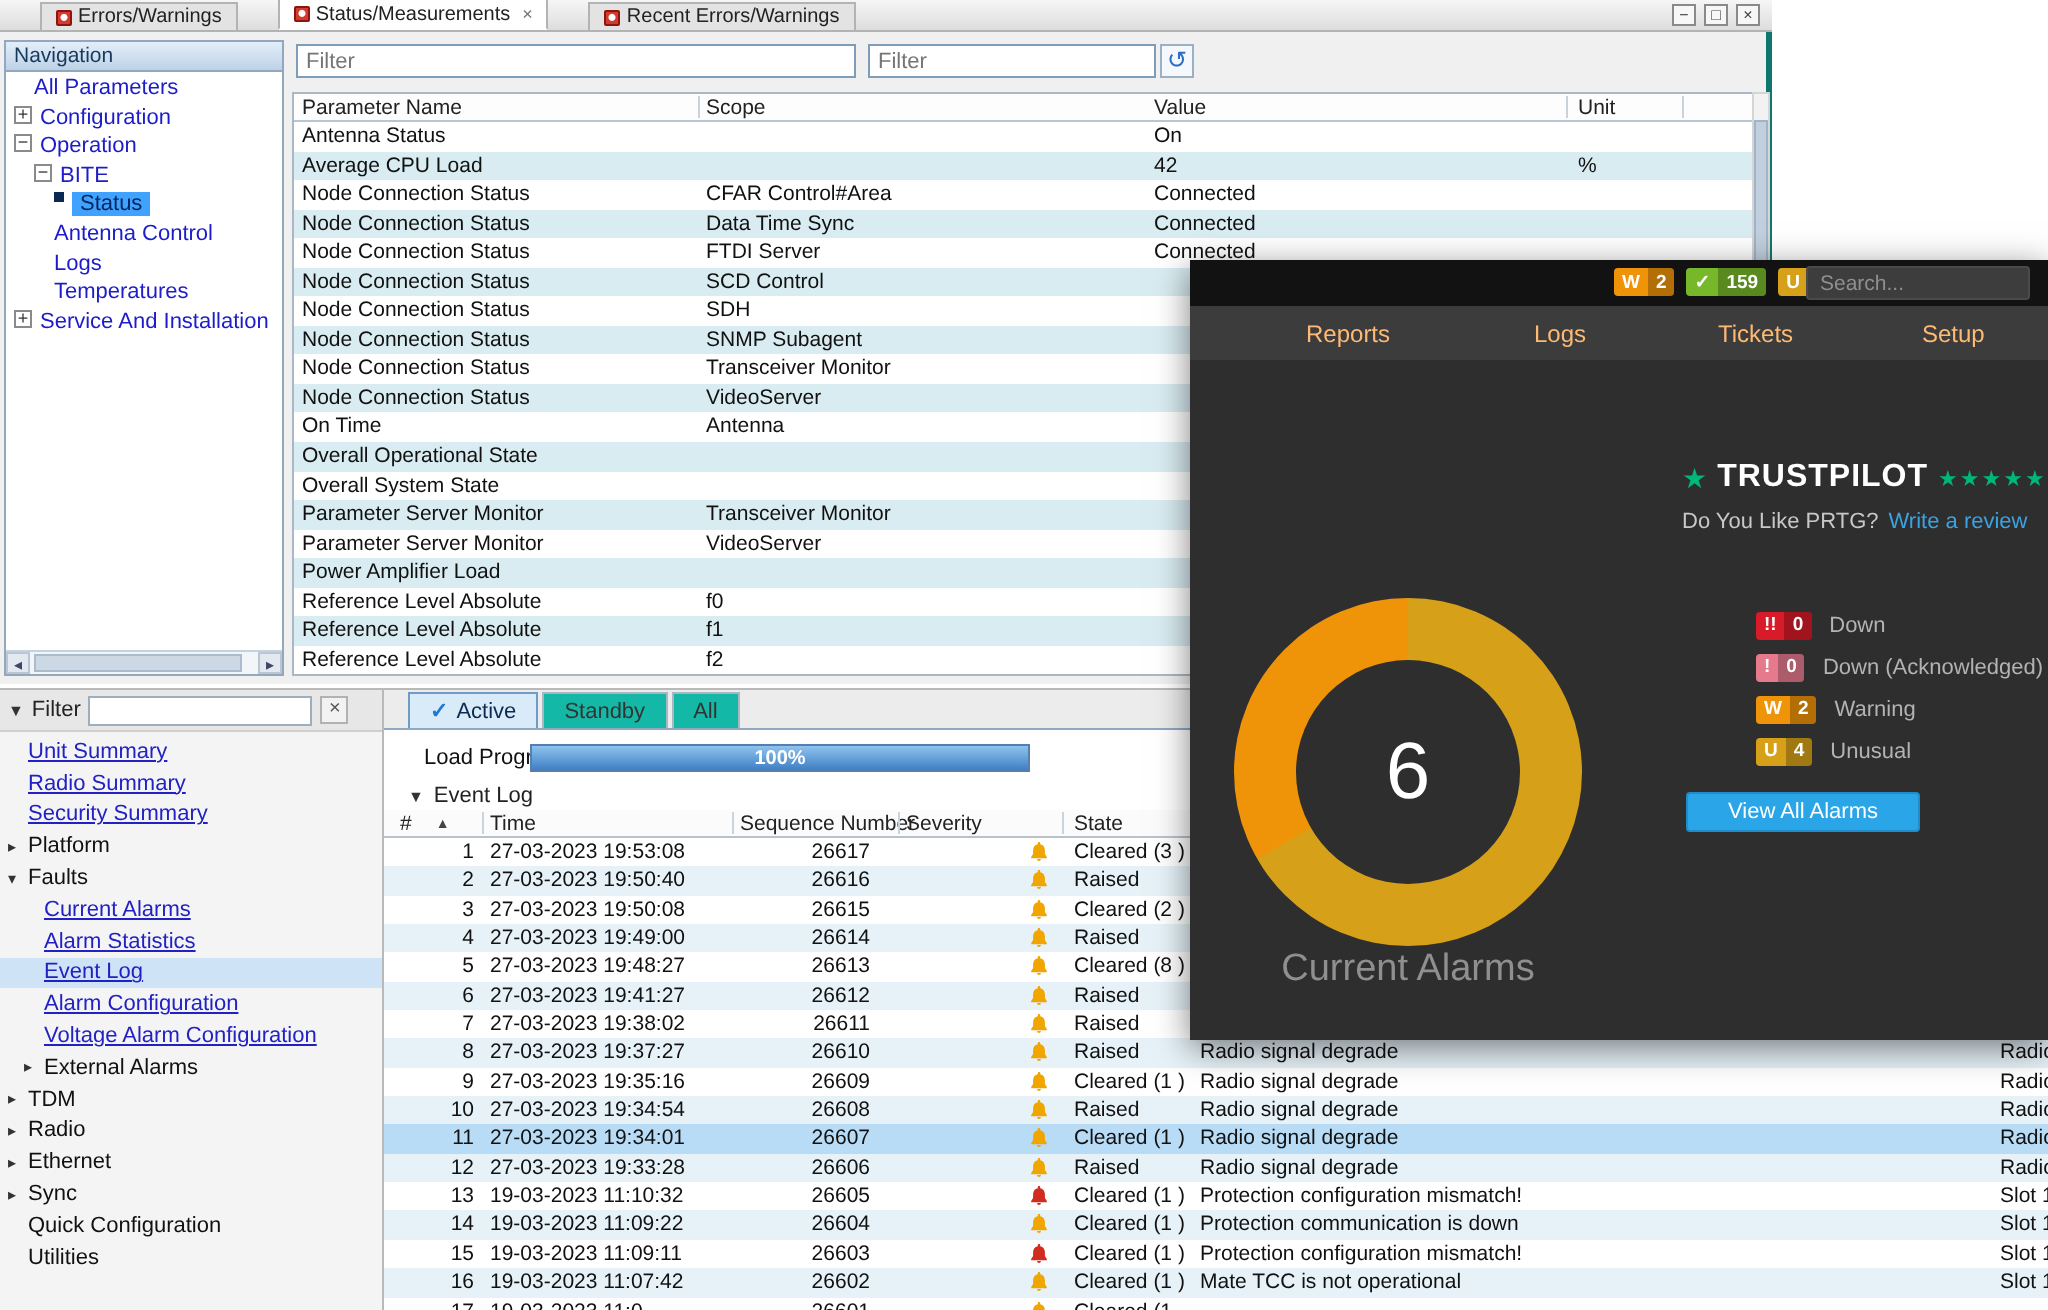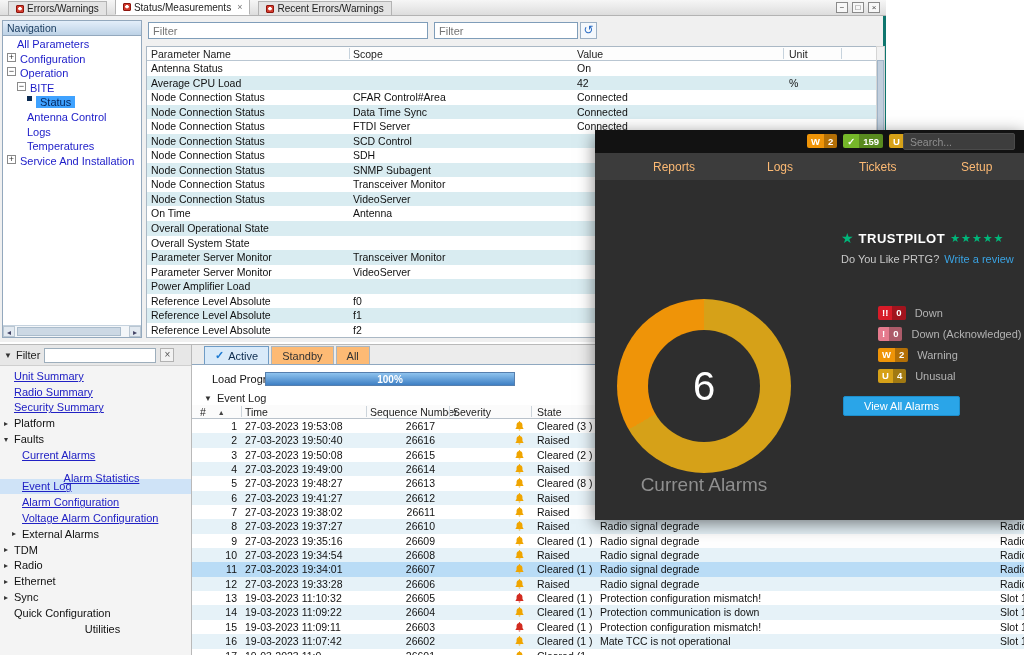--- a/index.html
+++ b/index.html
@@ -6,21 +6,21 @@
   html,body{background:#fff}
   .screen{position:relative;width:1024px;height:655px;background:#fff;overflow:hidden;
           font-family:"Liberation Sans",sans-serif;font-size:11px;color:#111}
 
   
   .tabbar{position:absolute;left:0;top:0;width:886px;height:16px;
           background:linear-gradient(#f6f6f6,#dddddd);border-bottom:1px solid #b3b3b3;
           display:flex;align-items:flex-end}
   .wtabs{display:flex;align-items:flex-end;height:16px}
   .tab{display:flex;align-items:center;gap:3px;height:14px;padding:0 7px;font-size:10px;
-       background:#e3e3e3;border:1px solid #b3b3b3;border-bottom:none;margin-left:8px;color:#222;white-space:nowrap}
+       background:#e3e3e3;border:1px solid #b3b3b3;border-bottom:none;margin-left:20px;color:#222;white-space:nowrap}
   .tab.active{background:#fff;height:16px;border-bottom:1px solid #fff}
   .tab-icon{width:8px;height:8px;border-radius:1px;background:radial-gradient(circle at 50% 45%,#fff 0 1.5px,#d23b2d 2px);border:1px solid #8d150e;flex:none}
   .tab-close{color:#777;font-size:9px;margin-left:3px}
   .winctl{position:absolute;right:6px;top:2px;display:flex;gap:4px}
   .winbtn{width:12px;height:11px;border:1px solid #8a8a8a;background:#f7f7f7;font-size:8px;line-height:9px;text-align:center;color:#444}
 
   
   .appbody{position:absolute;left:0;top:16px;width:886px;height:326px;background:#f0f0f0;border-right:3px solid #0f766e}
   .navpanel{position:absolute;left:2px;top:4px;width:140px;height:318px;background:#fff;border:1px solid #93a8bd}
   .navheader{height:15px;background:linear-gradient(#e3eefa,#bdd2e6);border-bottom:1px solid #93a8bd;color:#173a5e;padding:1px 4px;font-size:10.5px}
@@ -61,21 +61,21 @@
   .sclear{width:14px;height:14px;border:1px solid #b2b2b2;background:#f2f2f2;text-align:center;line-height:12px;color:#555;font-size:10px}
   .stree{position:absolute;top:23px;bottom:0;left:0;right:0;overflow:hidden}
   .sitem{height:15.8px;display:flex;align-items:center;white-space:nowrap;font-size:11px}
   .sitem .arrow{font-size:8px;color:#333;width:10px;flex:none;text-align:left}
   .slink{color:#2121c4;text-decoration:underline}
   .splain{color:#111}
   .sitem.sel{background:#cfe3f7}
 
   .eventpanel{position:absolute;left:192px;top:0;width:832px;height:311px;background:#fff;border-top:1px solid #b9b9b9}
   .etabs{position:absolute;left:0;top:0;right:0;height:20px;background:#ececec;border-bottom:1px solid #8fa8c0;display:flex;align-items:flex-end;padding-left:12px}
-  .etab{height:18px;padding:2px 10px;border:1px solid #aab6c0;border-bottom:none;background:#fdba74;margin-right:2px;font-size:11px;color:#333;display:flex;gap:4px;align-items:center}
+  .etab{height:18px;padding:2px 10px;border:1px solid #aab6c0;border-bottom:none;background:#14b8a6;margin-right:2px;font-size:11px;color:#333;display:flex;gap:4px;align-items:center}
   .etab.sel{background:#d9eaf9;border-color:#6f9cc6;color:#0c2b4e}
   .chk{color:#1d7ad2;font-weight:bold;font-size:11px}
   .loadlabel{position:absolute;left:20px;top:28px;font-size:11px;color:#111}
   .pbar{position:absolute;left:73px;top:27px;width:250px;height:14px;border:1px solid #567fae;background:#fff}
   .pfill{height:100%;background:linear-gradient(#8fc3ee,#3e7fc4);display:flex;align-items:center;justify-content:center;color:#fff;font-size:10px;font-weight:bold}
   .elheader{position:absolute;left:12px;top:47px;font-size:11px;color:#222;display:flex;gap:5px;align-items:center}
   .etable{position:absolute;left:0;top:60px;right:0;bottom:0;overflow:hidden}
   .ehead{position:relative;height:14px;background:#fbfbfb;border-bottom:1px solid #b9c2cb;font-size:10.5px;color:#222}
   .eh-num{position:absolute;left:8px;top:1px;display:flex;gap:12px;align-items:center}
   .sort{font-size:7px;color:#444}
@@ -101,21 +101,21 @@
   .badge .sym{padding:1px 4px;display:flex;align-items:center}
   .badge .cnt{padding:1px 4px;background-image:linear-gradient(rgba(0,0,0,.25),rgba(0,0,0,.25));display:flex;align-items:center}
   .psearch{position:absolute;left:308px;top:3px;width:112px;height:17px;background:#3d3d3d;border:1px solid #4a4a4a;border-radius:2px;color:#bbb;font-size:10.5px;padding:0 6px;font-family:"Liberation Sans",sans-serif}
   .psearch::placeholder{color:#8f8f8f}
   .pmenu{position:absolute;left:0;top:23px;right:0;height:27px;background:#3c3c3c}
   .pmenu span{position:absolute;top:7px;font-size:12px;color:#fdba74;cursor:default}
   .pbody{position:absolute;left:0;top:50px;right:0;bottom:0;background:#2e2e2e}
   .tp{position:absolute;left:246px;top:50px}
   .tpline1{display:flex;align-items:center;gap:5px}
   .tpstar{color:#00b67a;font-size:14px}
-  .tpbrand{color:#fff;font-weight:bold;font-size:13px;letter-spacing:.5px}
+  .tpbrand{color:#fff;font-weight:bold;font-size:16px;letter-spacing:.5px}
   .tpstars{color:#00b67a;font-size:11px;letter-spacing:1px}
   .tpline2{margin-top:7px;font-size:11px;color:#c8c8c8;display:flex;gap:5px}
   .tplink{color:#3aa3e3}
   .donut{position:absolute;left:22px;top:119px;width:174px;height:174px;border-radius:50%}
   .donut-hole{position:absolute;left:31px;top:31px;width:112px;height:112px;border-radius:50%;background:#2e2e2e;display:flex;align-items:center;justify-content:center}
   .donut-total{font-size:40px;color:#fff}
   .plegend{position:absolute;left:283px;top:122px}
   .lrow{display:flex;align-items:center;gap:9px;height:21px}
   .lbl{color:#b3b3b3;font-size:11px;white-space:nowrap}
   .pbtn{position:absolute;left:248px;top:216px;background:#2aa5e8;color:#fff;border:1px solid #1d8ecb;font-size:11px;padding:3px 20px;border-radius:2px;cursor:default}
@@ -355,21 +355,21 @@
             <span class="splain">Platform</span>
           </div>
           <div class="sitem" style="padding-left: 4px;">
             <span class="arrow">▾</span>
             <span class="splain">Faults</span>
           </div>
           <div class="sitem" style="padding-left: 12px;">
             <span class="arrow">&nbsp;</span>
             <span class="slink">Current Alarms</span>
           </div>
-          <div class="sitem" style="padding-left: 12px; flex-direction: column;">
+          <div class="sitem" style="padding-left: 12px;">
             <span class="arrow">&nbsp;</span>
             <span class="slink">Alarm Statistics</span>
           </div>
           <div class="sitem sel" style="padding-left: 12px;">
             <span class="arrow">&nbsp;</span>
             <span class="slink">Event Log</span>
           </div>
           <div class="sitem" style="padding-left: 12px;">
             <span class="arrow">&nbsp;</span>
             <span class="slink">Alarm Configuration</span>
@@ -395,21 +395,21 @@
             <span class="splain">Ethernet</span>
           </div>
           <div class="sitem" style="padding-left: 4px;">
             <span class="arrow">▸</span>
             <span class="splain">Sync</span>
           </div>
           <div class="sitem" style="padding-left: 4px;">
             <span class="arrow">&nbsp;</span>
             <span class="splain">Quick Configuration</span>
           </div>
-          <div class="sitem" style="padding-left: 4px; justify-content: center;">
+          <div class="sitem" style="padding-left: 4px;">
             <span class="arrow">&nbsp;</span>
             <span class="splain">Utilities</span>
           </div>
         </div>
     </div>
 
     <div class="eventpanel">
       <div class="etabs" id="etabs">
           <div class="etab sel">
             <span class="chk">✓</span>

